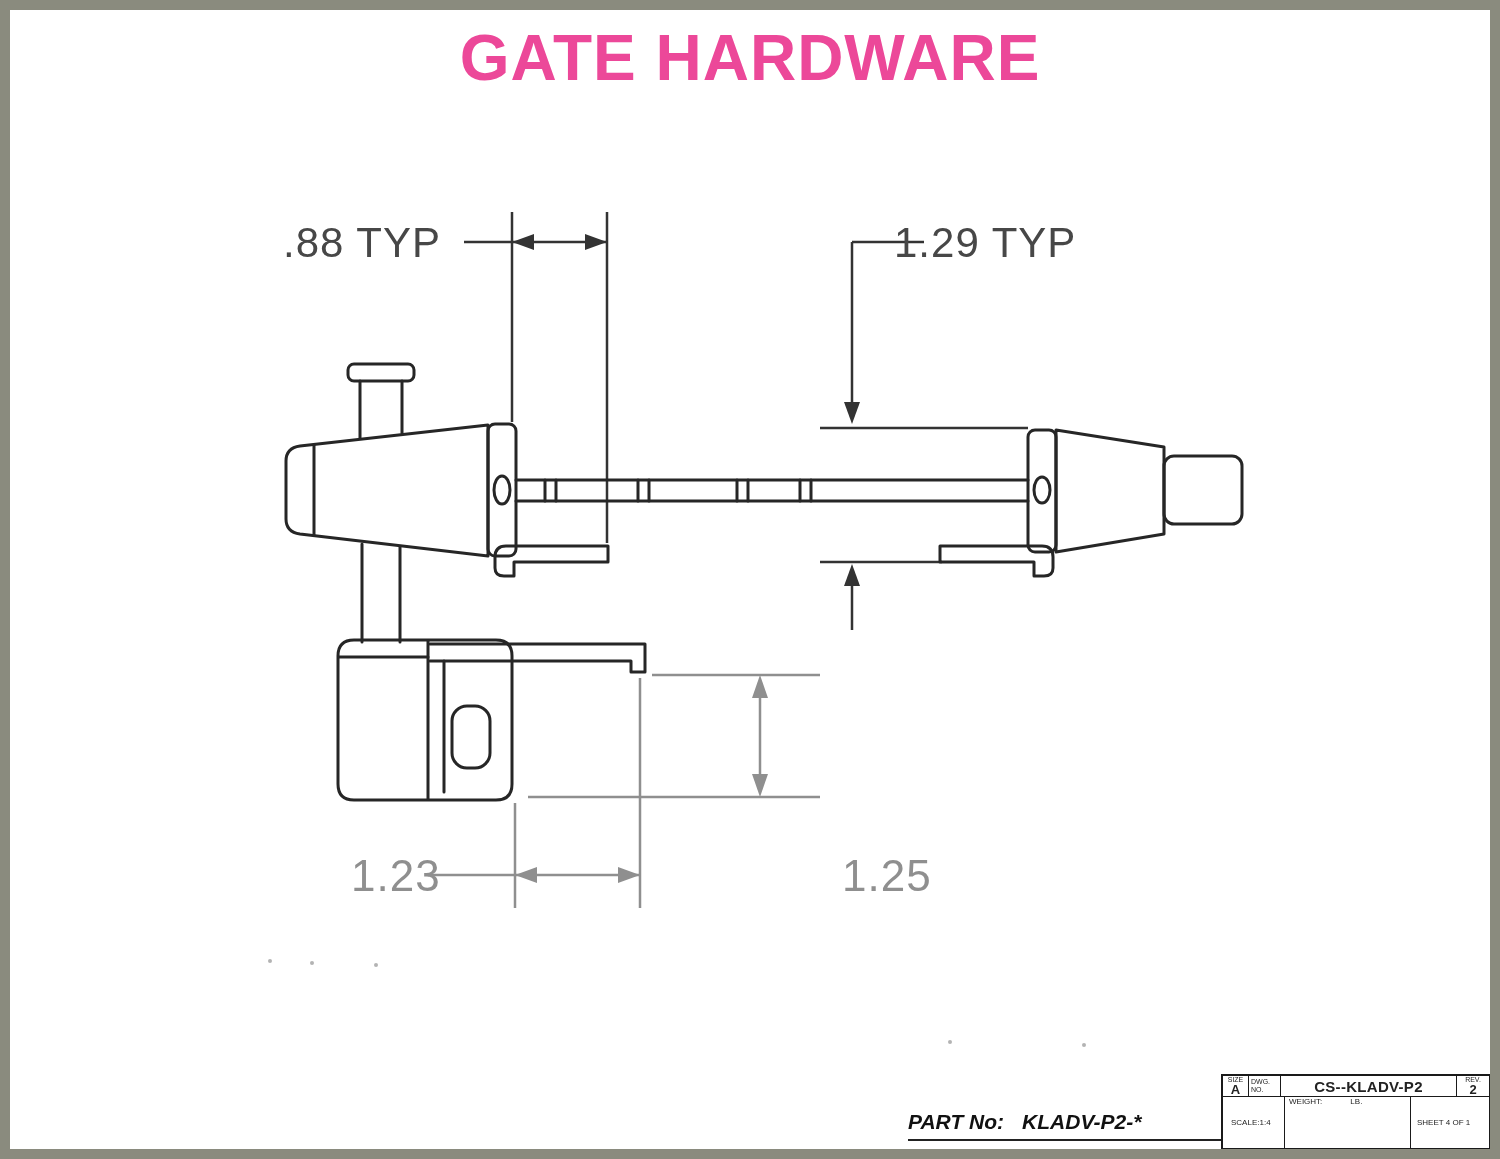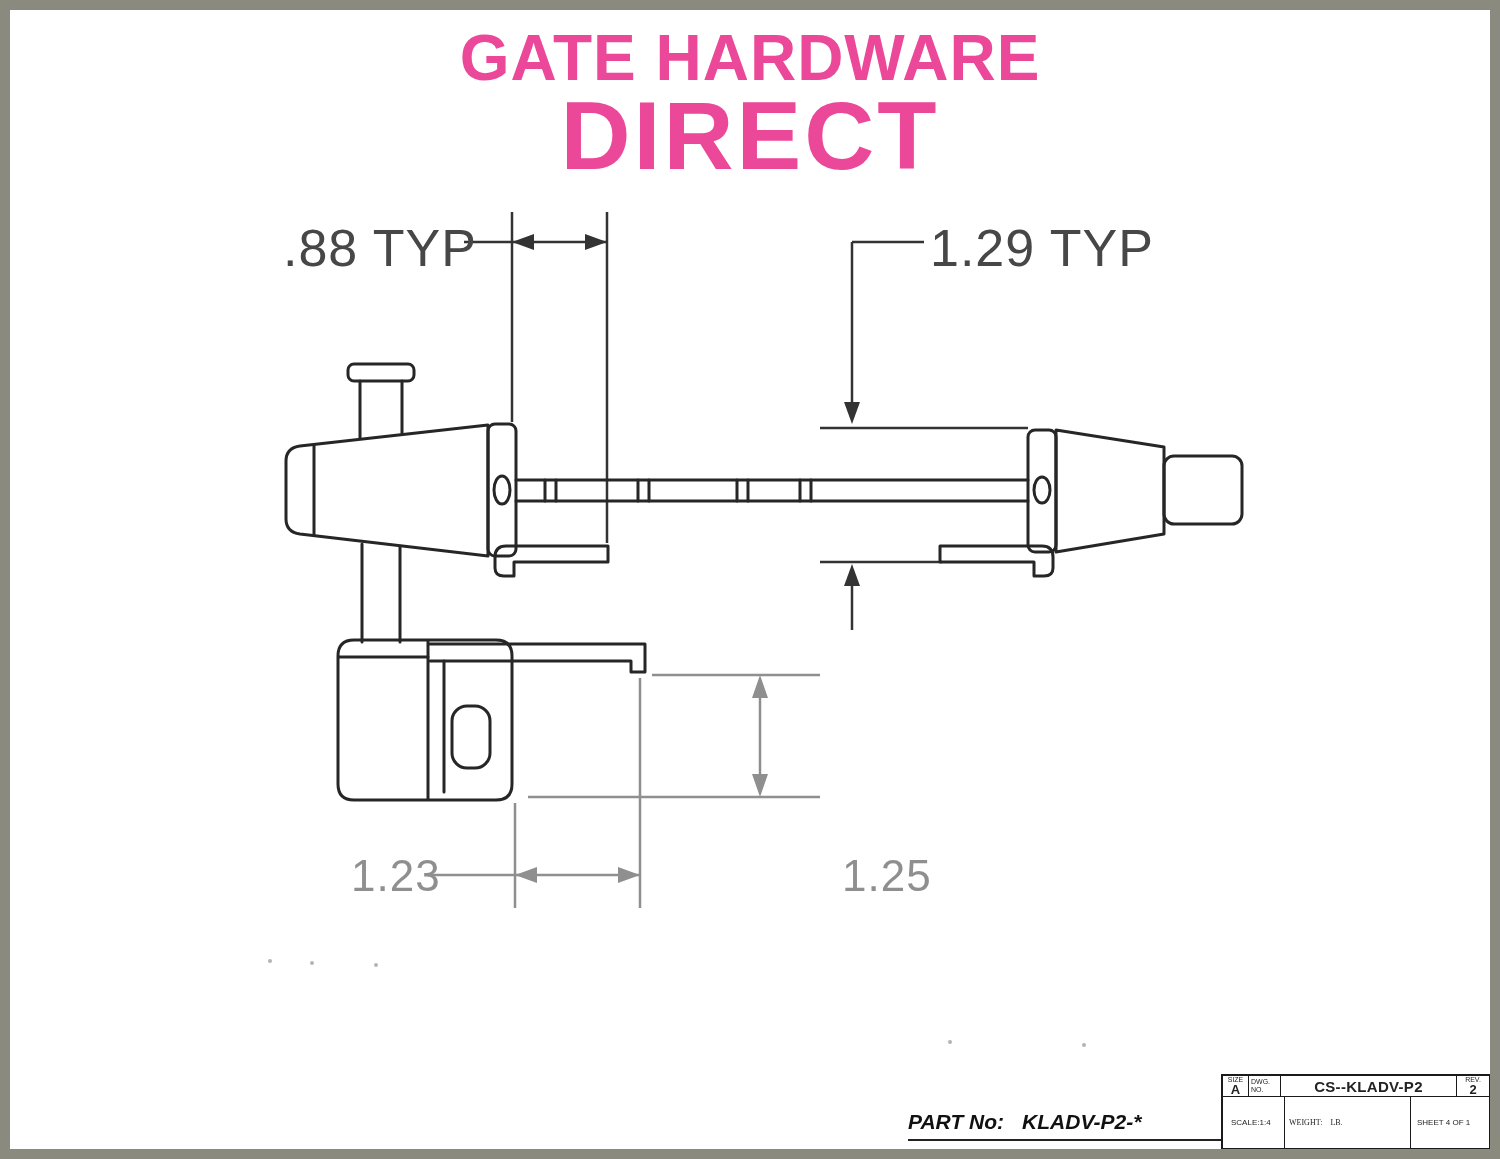--- a/index.html
+++ b/index.html
@@ -9,24 +9,24 @@
   }
   .frame{position:absolute;inset:0;border:10px solid #8a8b7e;pointer-events:none;z-index:40;box-sizing:border-box;}
   svg.drawing{position:absolute;left:0;top:0;width:1500px;height:1159px;z-index:1;}
 
   
   .logo{position:absolute;top:26px;left:0;width:100%;text-align:center;color:#ec4899;z-index:2;}
   .logo-line1{font-size:64px;font-weight:bold;letter-spacing:1px;line-height:1.0;}
   .logo-line2{font-size:97px;font-weight:bold;letter-spacing:3px;line-height:0.9;margin-top:2px;}
 
   
-  .dim{position:absolute;font-size:52px;color:#474747;letter-spacing:1px;z-index:2;line-height:1;}
+  .dim{position:absolute;font-size:42px;color:#474747;letter-spacing:1px;z-index:2;line-height:1;}
   .dim-gray{color:#8f8f8f;font-size:44px;}
   #dim88{left:283px;top:222px;}
-  #dim129{left:930px;top:222px;}
+  #dim129{left:894px;top:222px;}
   #dim123{left:351px;top:854px;}
   #dim125{left:842px;top:854px;}
 
   
   .part-info{position:absolute;left:908px;top:1110px;z-index:10;font-style:italic;font-weight:bold;color:#111;}
   .part-line1{display:flex;gap:18px;align-items:baseline;font-size:21px;border-bottom:2px solid #222;
               padding-bottom:5px;width:316px;box-sizing:border-box;}
   .part-line2{font-size:15.5px;padding-top:4px;padding-left:28px;white-space:pre;}
 
   
@@ -39,21 +39,21 @@
   .tb-bot{flex:1;display:flex;align-items:center;font-size:8px;}
   .tb-cell{border-right:1px solid #1a1a1a;box-sizing:border-box;height:100%;}
   .tb-mid .tb-cell:last-child, .tb-bot .tb-cell:last-child{border-right:none;}
   .tb-size{width:26px;display:flex;flex-direction:column;align-items:center;justify-content:center;}
   .tb-tiny{font-size:7px;line-height:8px;display:block;}
   .tb-big{font-size:13px;font-weight:bold;line-height:12px;display:block;}
   .tb-dwg{width:32px;display:flex;flex-direction:column;justify-content:center;padding-left:2px;}
   .tb-num{flex:1;display:flex;align-items:center;justify-content:center;font-size:15px;font-weight:bold;letter-spacing:.3px;}
   .tb-rev{width:32px;display:flex;flex-direction:column;align-items:center;justify-content:center;}
   .tb-scale{width:62px;display:flex;align-items:center;padding-left:8px;}
-  .tb-weight{flex:1;display:flex;align-items:center;padding-left:4px;gap:8px;font-family:Liberation Serif, serif;}
+  .tb-weight{flex:1;display:flex;align-items:flex-start;padding-left:4px;gap:28px;}
   .tb-sheet{width:78px;display:flex;align-items:center;padding-left:6px;}
 
   
   .artifact{position:absolute;width:4px;height:4px;border-radius:50%;background:#8a8a8a;opacity:.65;z-index:2;}
 </style>
 </head>
 <body>
 
 <div class="page">
 
@@ -133,21 +133,20 @@
       <line x1="652" y1="675" x2="820" y2="675"></line>
       <line x1="528" y1="797" x2="820" y2="797"></line>
       <line x1="760" y1="695" x2="760" y2="778"></line>
       <polygon points="760,675 752,698 768,698" fill="#8f8f8f" stroke="none"></polygon>
       <polygon points="760,797 752,774 768,774" fill="#8f8f8f" stroke="none"></polygon>
     </g>
   </svg>
 
   <div class="logo">
     <div class="logo-line1">GATE HARDWARE</div>
-    <div class="logo-line2">DIRECT</div>
   </div>
 
   <div class="dim" id="dim88">.88 TYP</div>
   <div class="dim" id="dim129">1.29 TYP</div>
   <div class="dim dim-gray" id="dim123">1.23</div>
   <div class="dim dim-gray" id="dim125">1.25</div>
 
   <div class="artifact" style="left:268px;top:959px;"></div>
   <div class="artifact" style="left:310px;top:961px;"></div>
   <div class="artifact" style="left:374px;top:963px;"></div>

